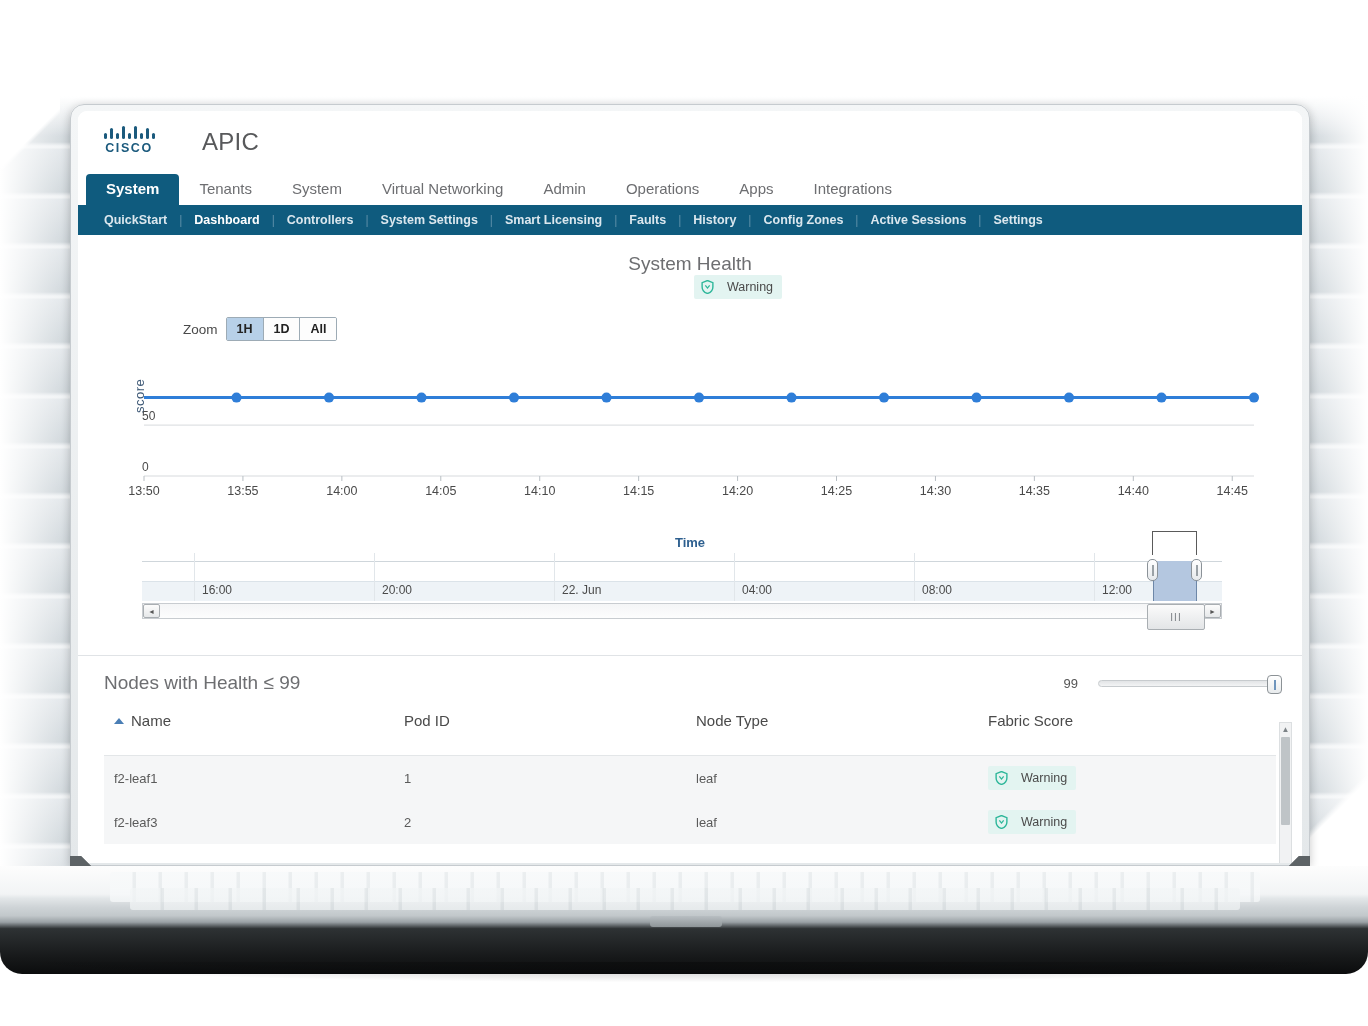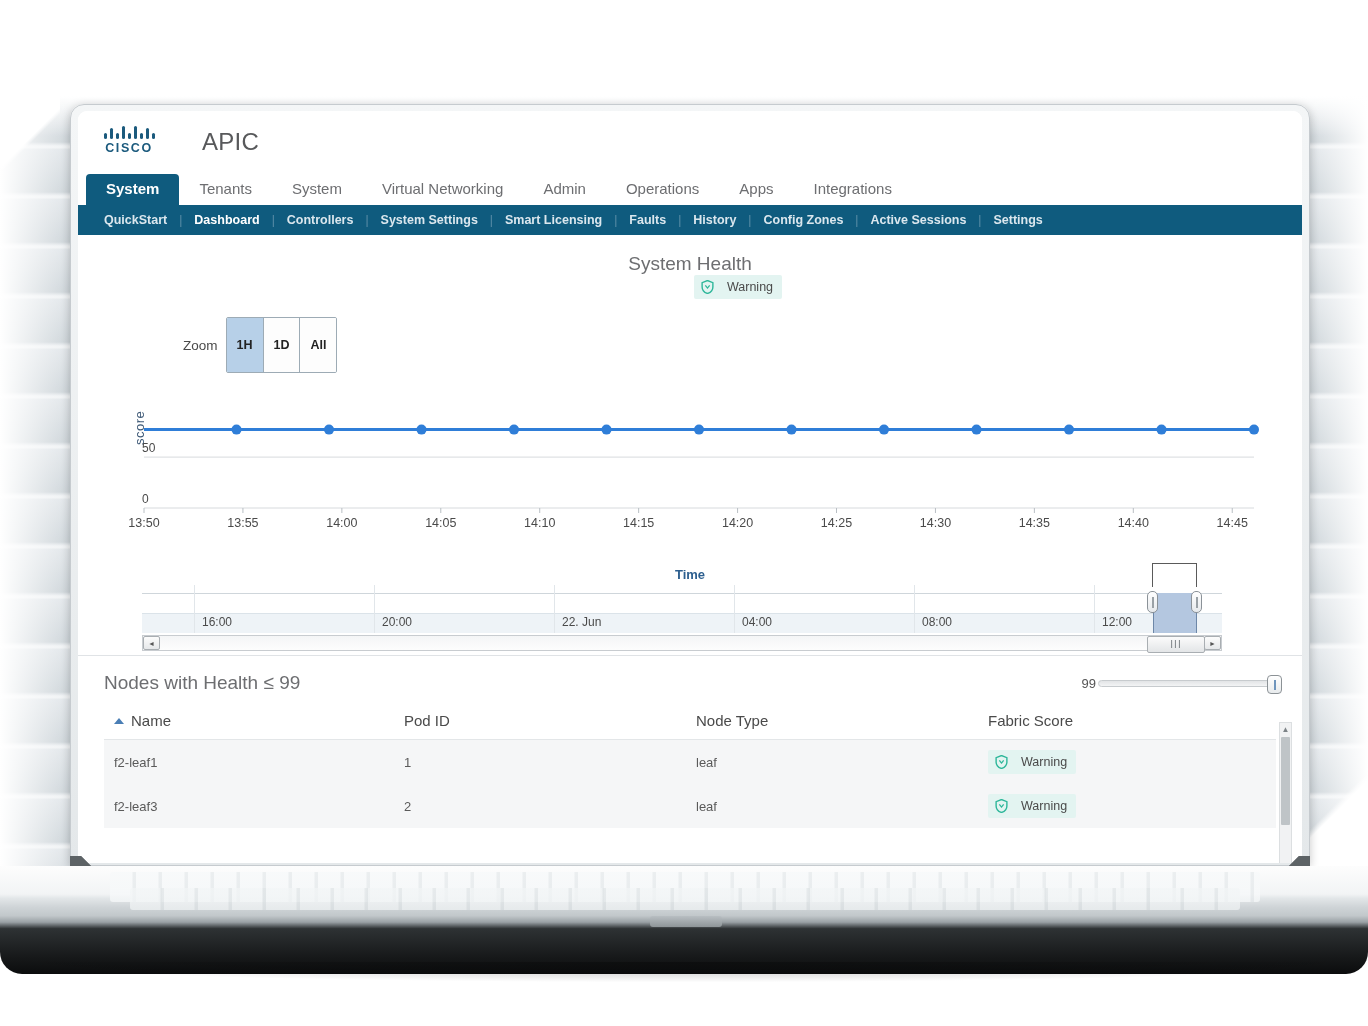--- a/index.html
+++ b/index.html
@@ -100,21 +100,21 @@
       font-size:12.5px; border-radius:2px; }
   .badge.warning { background:#e3f4f1; color:#4a4a4a; }
   .badge.healthy { background:#eef7e6; color:#4a4a4a; }
   .shield { width:13px; height:14px; display:inline-block; flex:0 0 auto; }
 
   .sh-badge-wrap { margin-left:96px; }
 
   .zoom-row { display:flex; align-items:center; margin:18px 0 0 55px; }
   .zoom-label { font-size:13.5px; color:#4a4a4a; margin-right:8px;margin-left:24px; }
   .zoom-btns { display:flex; border:1px solid #9dabb5; border-radius:2px; overflow:hidden; }
-  .zoom-btn { font-size:12.5px; font-weight:bold; color:#222; padding:20px 10px;
+  .zoom-btn { font-size:12.5px; font-weight:bold; color:#222; padding:4px 10px;
      background:#fdfdfd; border-right:1px solid #9dabb5; cursor:pointer; }
   .zoom-btn:last-child { border-right:none; }
   .zoom-btn.active { background:#b7d0e8; }
 
   .chart-wrap { position:relative; margin-top:10px; height:196px; }
   .y-axis-label { position:absolute; left:28px; top:62px; transform:rotate(-90deg);
      transform-origin:left top; font-size:13px; color:#3f5a77; letter-spacing:.5px; }
   .x-axis-label { position:absolute; left:0; right:0; top:184px; text-align:center;
      font-size:13px; color:#2d5f8f; font-weight:bold; }
 
@@ -136,43 +136,43 @@
      background:#9aa1a6; }
   .nav-stem { position:absolute; top:-22px; width:1px; height:24px; background:#5a5a5a; }
   .nav-top-line { position:absolute; top:-22px; height:1px; background:#5a5a5a; }
 
   .scrollbar { position:absolute; left:12px; top:50px; width:1080px; height:16px;
      background:linear-gradient(to bottom,#f4f5f6,#fdfdfd); border:1px solid #c8ccd0; }
   .sb-btn { position:absolute; top:0px; width:17px; height:14px;
      background:linear-gradient(to bottom,#fcfcfc,#e6e8ea); border:1px solid #a9aeb2;
      border-radius:2px; display:flex; align-items:center; justify-content:center;
      font-size:7px; color:#555; }
-  .sb-thumb { position:absolute; top:0px; width:58px; height:17px;
+  .sb-thumb { position:absolute; top:0px; width:58px; height:26px;
      background:linear-gradient(to bottom,#fbfbfb,#e3e5e7); border:1px solid #a9aeb2;
      border-radius:2px; display:flex; align-items:center; justify-content:center;
      letter-spacing:1px; font-size:10px; color:#7a7f83; }
 
   
   .nodes-card { background:#fff; border-top:1px solid #e0e3e6; margin-top:10px;
       padding:16px 26px 0 26px; position:relative; }
   .nodes-head { display:flex; align-items:center; justify-content:space-between; }
   .nodes-title { font-size:19px; color:#6d6e71; font-weight:400; }
-  .slider-wrap { display:flex; align-items:center; gap:2px; }
+  .slider-wrap { display:flex; align-items:center; gap:20px; }
   .slider-value { font-size:13px; color:#555; }
   .slider-track { position:relative; width:178px; height:7px; border-radius:4px;
      background:linear-gradient(to bottom,#e2e4e6,#f3f4f5); border:1px solid #c7cbce; }
   .slider-thumb { position:absolute; right:-7px; top:-6px; width:15px; height:19px;
      background:linear-gradient(to bottom,#ffffff,#e8ebed); border:1px solid #8c9296;
      border-radius:4px; }
   .slider-thumb::after { content:""; position:absolute; left:6px; top:4px; width:2px; height:10px;
      background:#6f95bd; }
 
   table.nodes { width:100%; border-collapse:collapse; margin-top:14px; table-layout:fixed; }
   table.nodes th { text-align:left; font-size:15px; color:#4a4a4a; font-weight:400;
-     padding:4px 0 10px 0; border-bottom:1px solid #e3e6e8; }
+     padding:4px 0 26px 0; border-bottom:1px solid #e3e6e8; }
   table.nodes td { font-size:13px; color:#5a5a5a; padding:10px 0; }
   tr.row-alt td { background:#f5f6f7; }
   .sort-caret { display:inline-block; width:0; height:0; border-left:5px solid transparent;
       border-right:5px solid transparent; border-bottom:6px solid #4a7eb5; margin-right:7px;
       vertical-align:2px; }
   .col-name { width:300px; padding-left:10px !important; }
   .col-pod  { width:292px; }
   .col-type { width:292px; }
   .col-hs   { width:auto; }
 

